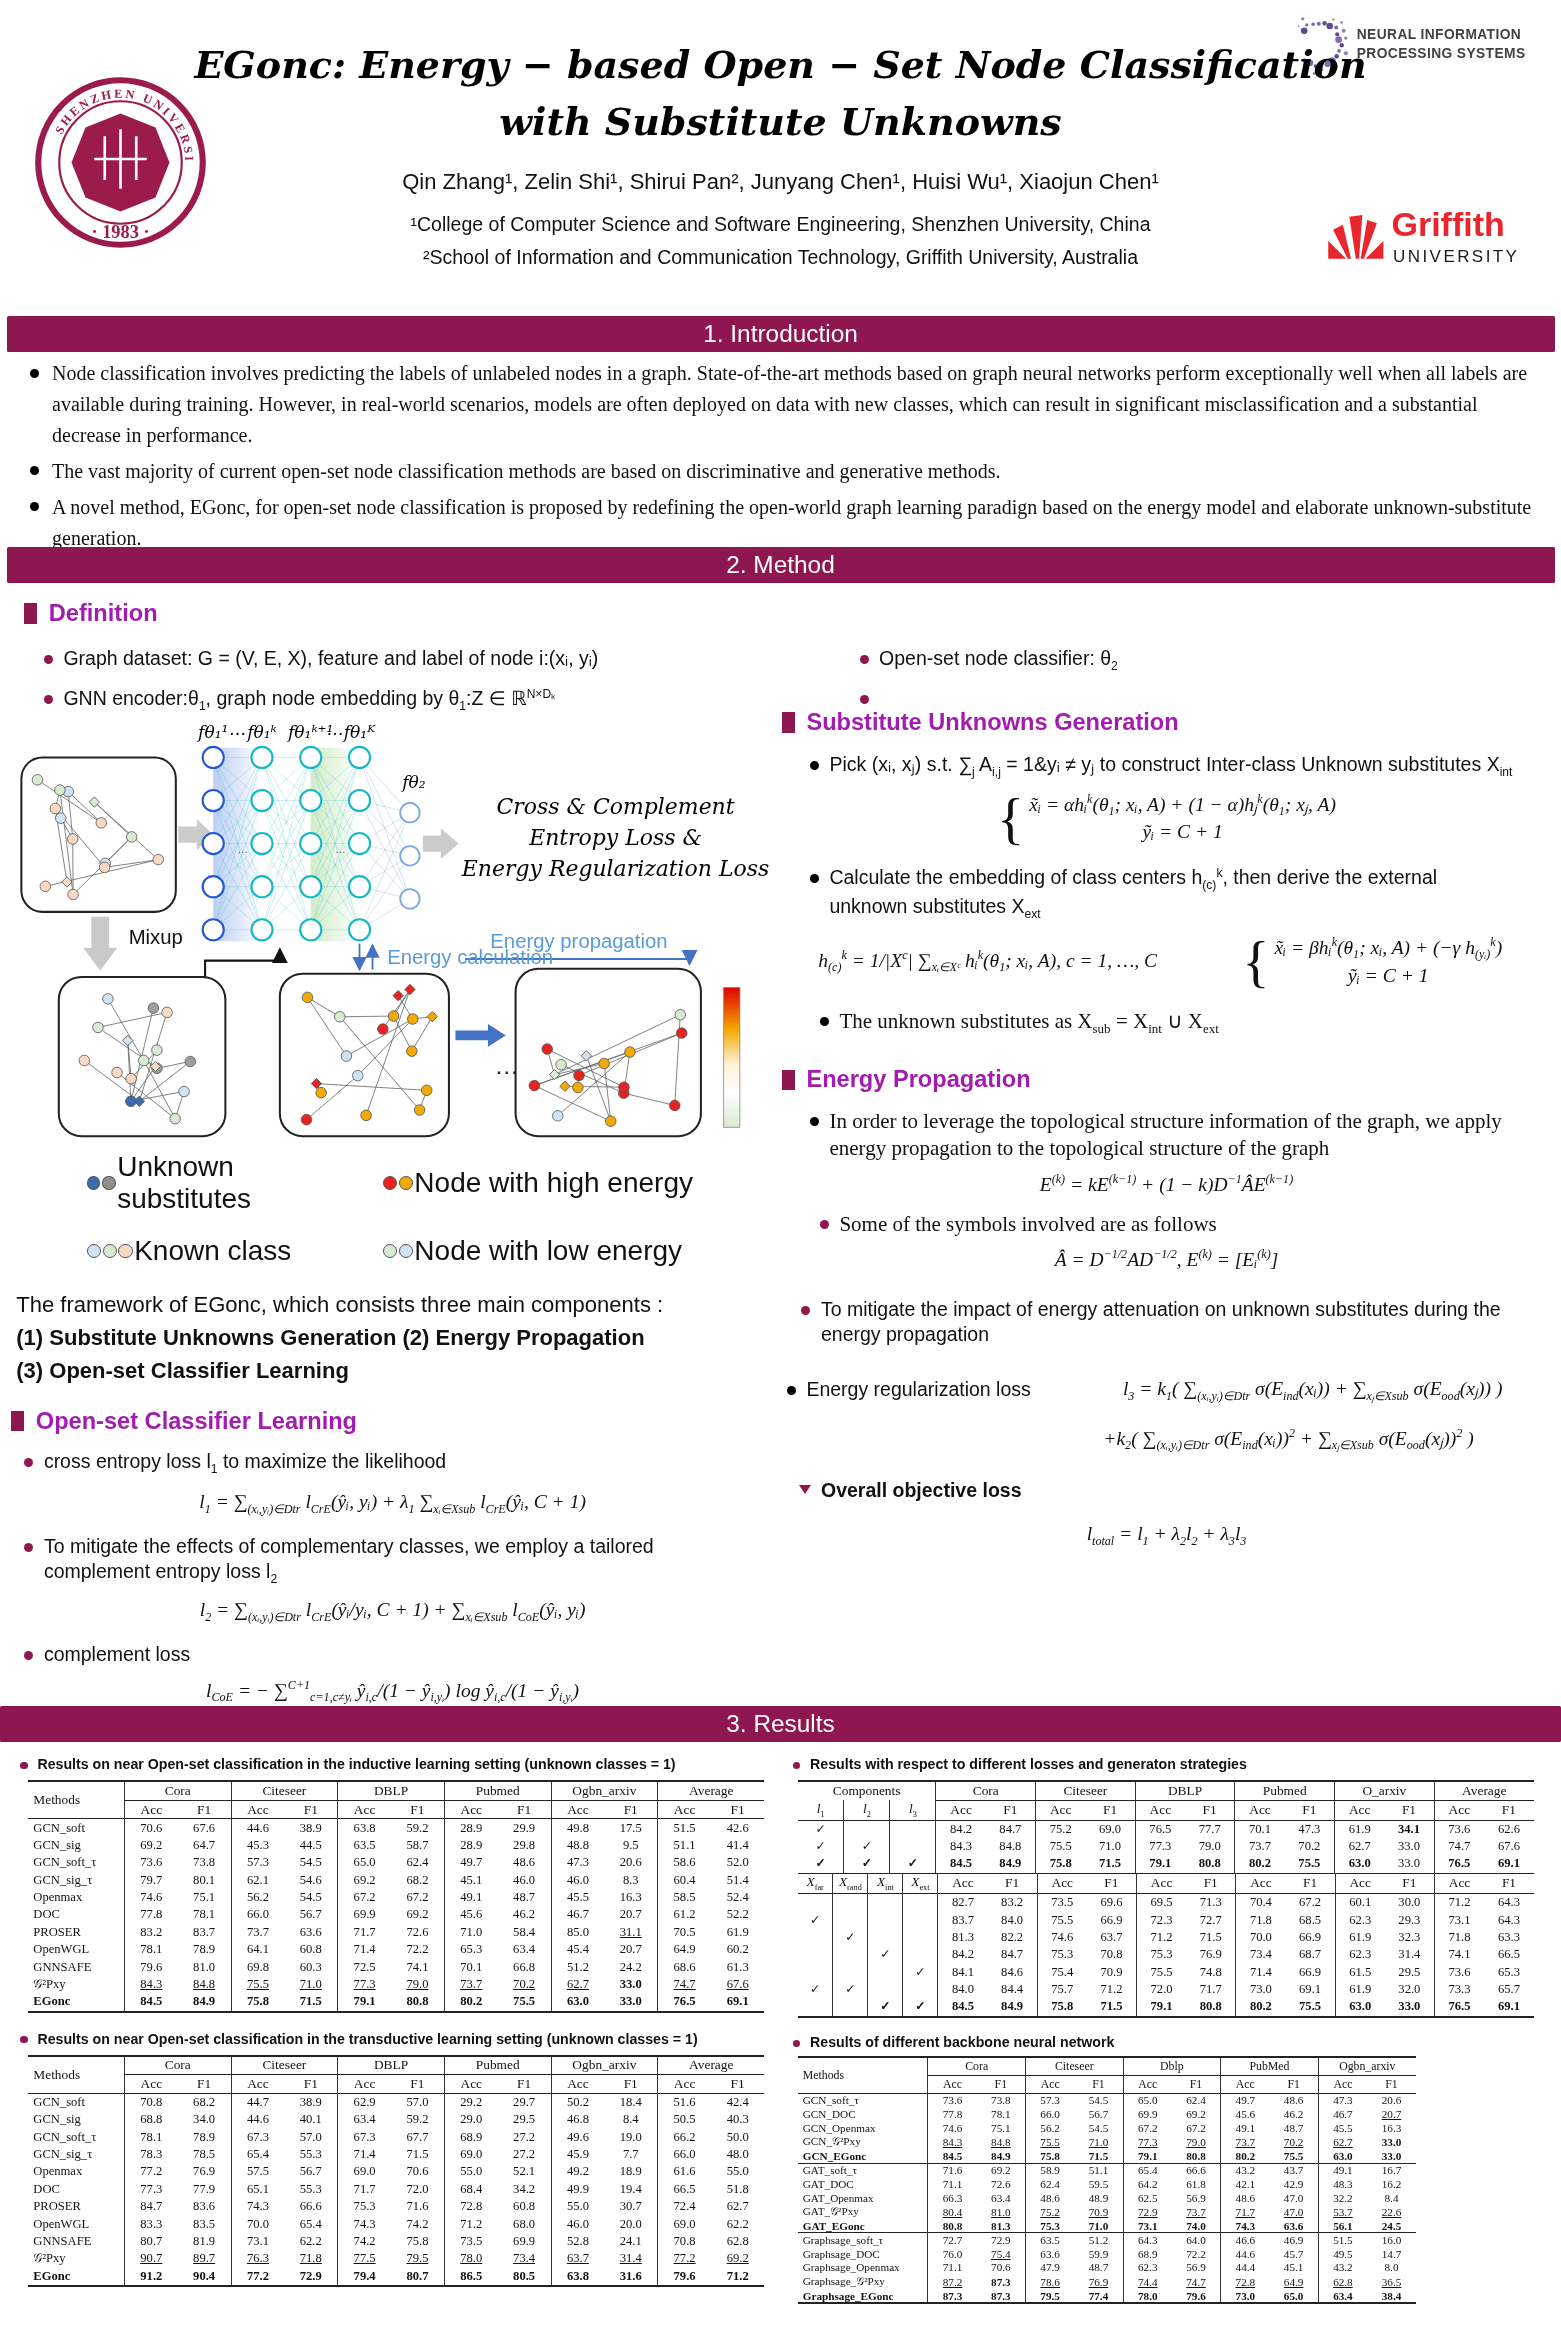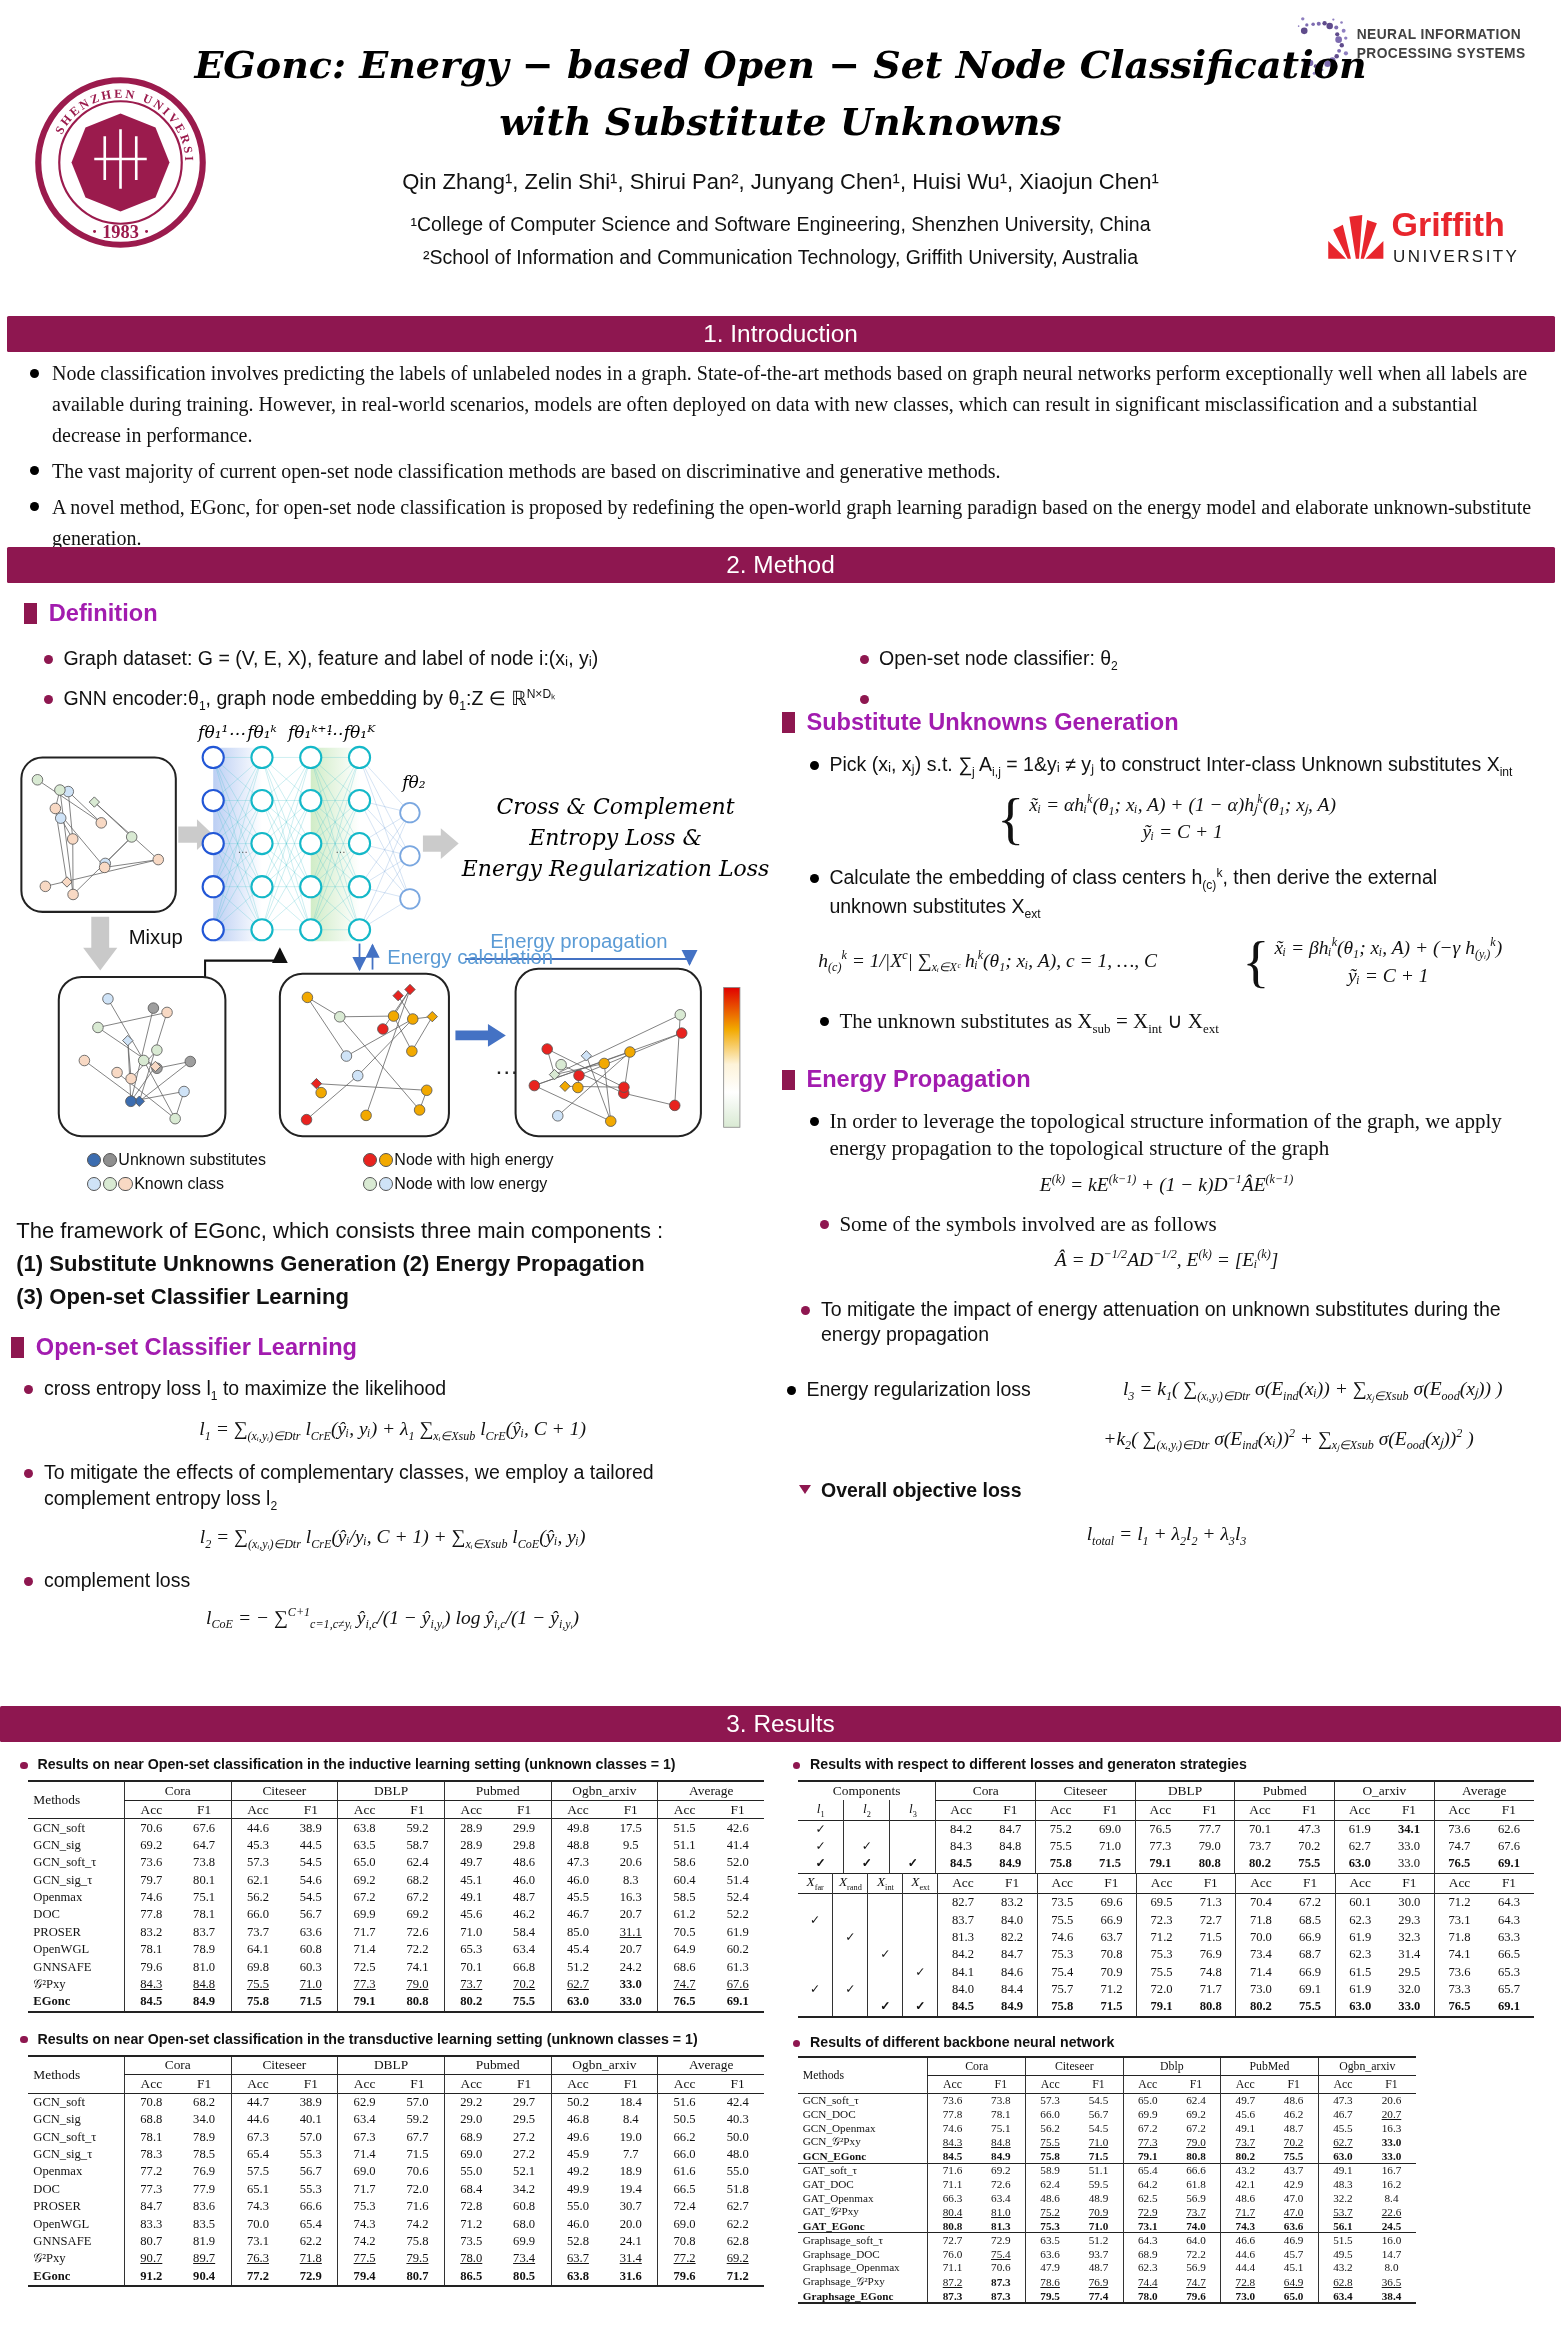--- a/index.html
+++ b/index.html
@@ -29,21 +29,21 @@
   .mb::before{content:"";position:absolute;left:4.9px;top:9px;width:9px;height:9px;border-radius:50%;background:var(--mar);}
   .mb.blk::before{background:#000;}
   .mb.dia::before{width:0;height:0;border-radius:0;background:none;border-left:6.5px solid transparent;
       border-right:6.5px solid transparent;border-top:9px solid var(--mar);transform:rotate(0);top:6.5px;left:2.4px;
       box-sizing:border-box;}
   .serifb{font-family:"Liberation Serif",serif;font-size:21px;}
   .eq{font-family:"Liberation Serif",serif;font-style:italic;font-size:19.5px;text-align:center;line-height:1.35;}
   sub,sup{font-size:62%;}
   .brace{font-family:"Liberation Serif",serif;font-size:57px;font-weight:300;line-height:0.9;margin-right:4.9px;}
   .bracerow{display:flex;align-items:center;justify-content:center;}
-  .legend{display:grid;grid-template-columns:276px 1fr;row-gap:6.5px;font-size:16px;}
+  .legend{display:grid;grid-template-columns:276px 1fr;row-gap:6.5px;font-size:28px;gap:20px;}
   .legrow{display:flex;align-items:center;gap:1.6px;}
   .ldot{width:12.2px;height:12.2px;border-radius:50%;border:1.2px solid #555;display:inline-block;}
   .fw{font-size:22px;line-height:1.5;}
   .fw .b{font-weight:bold;}
   
   .cap{display:flex;gap:9.8px;font-weight:bold;font-size:14.2px;align-items:flex-start;}
   .cap .cdot{width:7.3px;height:7.3px;border-radius:50%;background:var(--mar);margin-top:5.7px;flex:0 0 auto;}
   .rtable{border-collapse:collapse;table-layout:fixed;font-family:"Liberation Serif",serif;
           border-top:2.4px double #222;border-bottom:2px solid #222;}
   .rtable th{font-weight:normal;font-size:13.4px;padding:0.8px 0;text-align:center;}
@@ -1420,21 +1420,21 @@
               <td class="gs ">46.6</td>
               <td class="">46.9</td>
               <td class="gs ">51.5</td>
               <td class="">16.0</td>
             </tr>
             <tr class="">
               <td class="mcol">Graphsage_DOC</td>
               <td class="gs ">76.0</td>
               <td class="u ">75.4</td>
               <td class="gs ">63.6</td>
-              <td class="">93.7</td>
+              <td class="">59.9</td>
               <td class="gs ">68.9</td>
               <td class="">72.2</td>
               <td class="gs ">44.6</td>
               <td class="">45.7</td>
               <td class="gs ">49.5</td>
               <td class="">14.7</td>
             </tr>
             <tr class="">
               <td class="mcol">Graphsage_Openmax</td>
               <td class="gs ">71.1</td>

